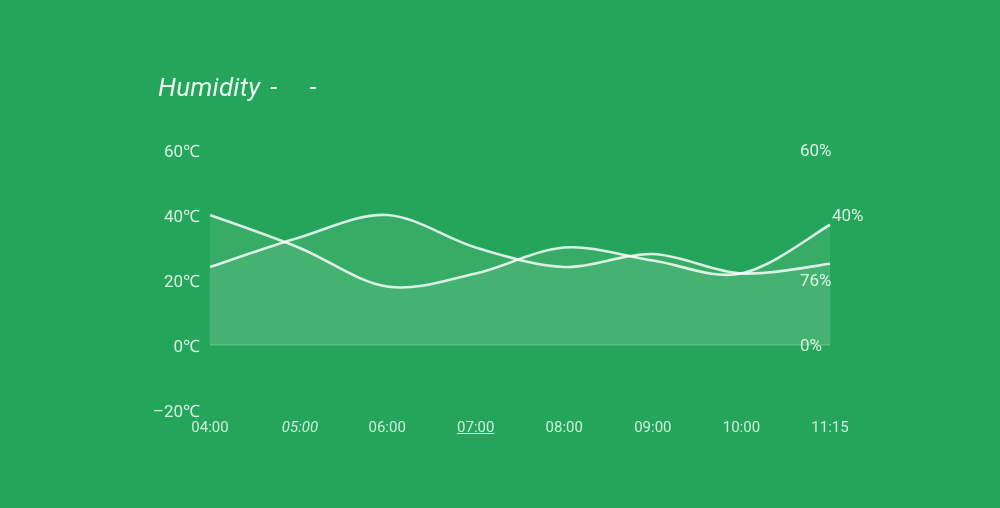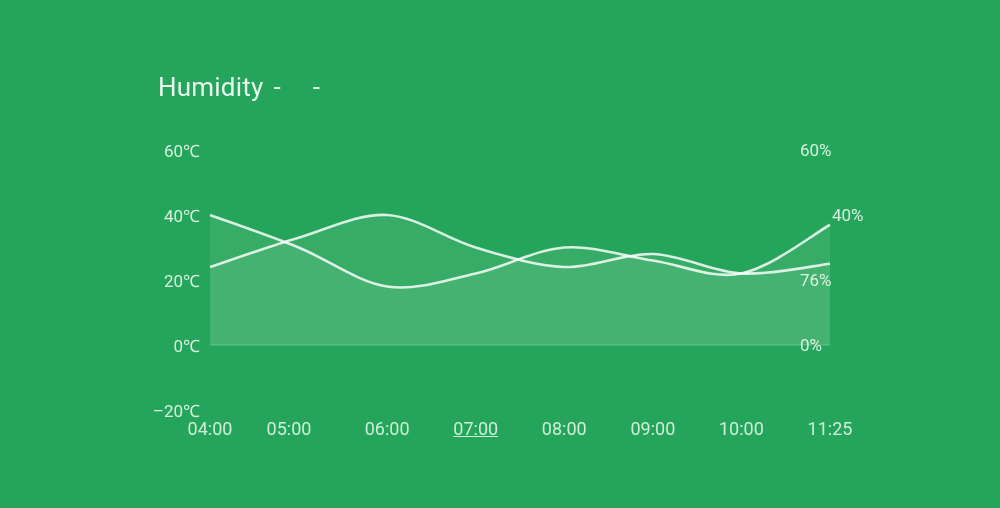--- a/index.html
+++ b/index.html
@@ -25,20 +25,21 @@
     font-weight: 400;
     letter-spacing: 0.2px;
     display: flex;
     gap: 32px;
   }
   .legend .item {
     display: flex;
     align-items: flex-start;
     gap: 10px;
     color: #e8f8ee;
+    font-style: italic;
   }
   .chart {
     position: absolute;
     left: 120px;
     top: 150px;
     width: 760px;
     height: 300px;
   }
   .y-left, .y-right {
     position: absolute;
@@ -62,21 +63,21 @@
     position: absolute;
     left: 90px;
     top: 268px;
     width: 620px;
     height: 24px;
   }
   .x-tick {
     position: absolute;
     top: 0;
     transform: translateX(-50%);
-    font-size: 18px;
+    font-size: 15px;
     color: #cdeed7;
   }
   .line-temp { stroke: rgba(255,255,255,0.82); stroke-width: 2.6; fill: none; }
   .line-hum  { stroke: rgba(255,255,255,0.82); stroke-width: 2.6; fill: none; }
   .area-temp { fill: rgba(255,255,255,0.08); }
   .area-hum  { fill: rgba(255,255,255,0.08); }
   .baseline  { stroke: rgba(255,255,255,0.25); stroke-width: 1; }
 </style>
 </head>
 <body>
@@ -113,23 +114,23 @@
         <line id="baseline" class="baseline" x1="0" x2="620" y1="195" y2="195"></line>
         <path id="area-hum" class="area-hum" d="M 0 65 C 14.761904761904761 70.41666666666667, 59.04761904761905 85.58333333333333, 88.57142857142857 97.5 C 118.09523809523809 109.41666666666667, 147.61904761904762 132.16666666666666, 177.14285714285714 136.5 C 206.66666666666666 140.83333333333334, 236.1904761904762 130, 265.7142857142857 123.5 C 295.23809523809524 117, 324.76190476190476 99.66666666666667, 354.2857142857143 97.5 C 383.8095238095238 95.33333333333333, 413.3333333333333 106.16666666666667, 442.85714285714283 110.5 C 472.38095238095235 114.83333333333333, 501.9047619047619 129.45833333333334, 531.4285714285714 123.5 C 560.952380952381 117.54166666666667, 605.2380952380952 82.875, 620 74.75 L 620 195 L 0 195 Z"></path>
         <path id="area-temp" class="area-temp" d="M 0 117 C 14.761904761904761 112.125, 59.04761904761905 96.41666666666667, 88.57142857142857 87.75 C 118.09523809523809 79.08333333333333, 147.61904761904762 63.375, 177.14285714285714 65 C 206.66666666666666 66.625, 236.1904761904762 88.83333333333333, 265.7142857142857 97.5 C 295.23809523809524 106.16666666666667, 324.76190476190476 115.91666666666667, 354.2857142857143 117 C 383.8095238095238 118.08333333333333, 413.3333333333333 102.91666666666667, 442.85714285714283 104 C 472.38095238095235 105.08333333333333, 501.9047619047619 121.875, 531.4285714285714 123.5 C 560.952380952381 125.125, 605.2380952380952 115.375, 620 113.75 L 620 195 L 0 195 Z"></path>
         <path id="line-hum" class="line-hum" d="M 0 65 C 14.761904761904761 70.41666666666667, 59.04761904761905 85.58333333333333, 88.57142857142857 97.5 C 118.09523809523809 109.41666666666667, 147.61904761904762 132.16666666666666, 177.14285714285714 136.5 C 206.66666666666666 140.83333333333334, 236.1904761904762 130, 265.7142857142857 123.5 C 295.23809523809524 117, 324.76190476190476 99.66666666666667, 354.2857142857143 97.5 C 383.8095238095238 95.33333333333333, 413.3333333333333 106.16666666666667, 442.85714285714283 110.5 C 472.38095238095235 114.83333333333333, 501.9047619047619 129.45833333333334, 531.4285714285714 123.5 C 560.952380952381 117.54166666666667, 605.2380952380952 82.875, 620 74.75"></path>
         <path id="line-temp" class="line-temp" d="M 0 117 C 14.761904761904761 112.125, 59.04761904761905 96.41666666666667, 88.57142857142857 87.75 C 118.09523809523809 79.08333333333333, 147.61904761904762 63.375, 177.14285714285714 65 C 206.66666666666666 66.625, 236.1904761904762 88.83333333333333, 265.7142857142857 97.5 C 295.23809523809524 106.16666666666667, 324.76190476190476 115.91666666666667, 354.2857142857143 117 C 383.8095238095238 118.08333333333333, 413.3333333333333 102.91666666666667, 442.85714285714283 104 C 472.38095238095235 105.08333333333333, 501.9047619047619 121.875, 531.4285714285714 123.5 C 560.952380952381 125.125, 605.2380952380952 115.375, 620 113.75"></path>
       </svg>
     </div>
 
     <div class="x-axis" id="x-axis">
         <div class="x-tick" style="left: 0px;">04:00</div>
-        <div class="x-tick" style="left: 79px;">05:00</div>
+        <div class="x-tick" style="left: 90px; font-style: italic;">05:00</div>
         <div class="x-tick" style="left: 177.143px;">06:00</div>
         <div class="x-tick" style="left: 265.714px; text-decoration: underline;">07:00</div>
         <div class="x-tick" style="left: 354.286px;">08:00</div>
         <div class="x-tick" style="left: 442.857px;">09:00</div>
         <div class="x-tick" style="left: 531.429px;">10:00</div>
-        <div class="x-tick" style="left: 620px;">11:25</div>
+        <div class="x-tick" style="left: 620px;">11:15</div>
       </div>
   </div>
 
 </div>
 
 </body></html>

